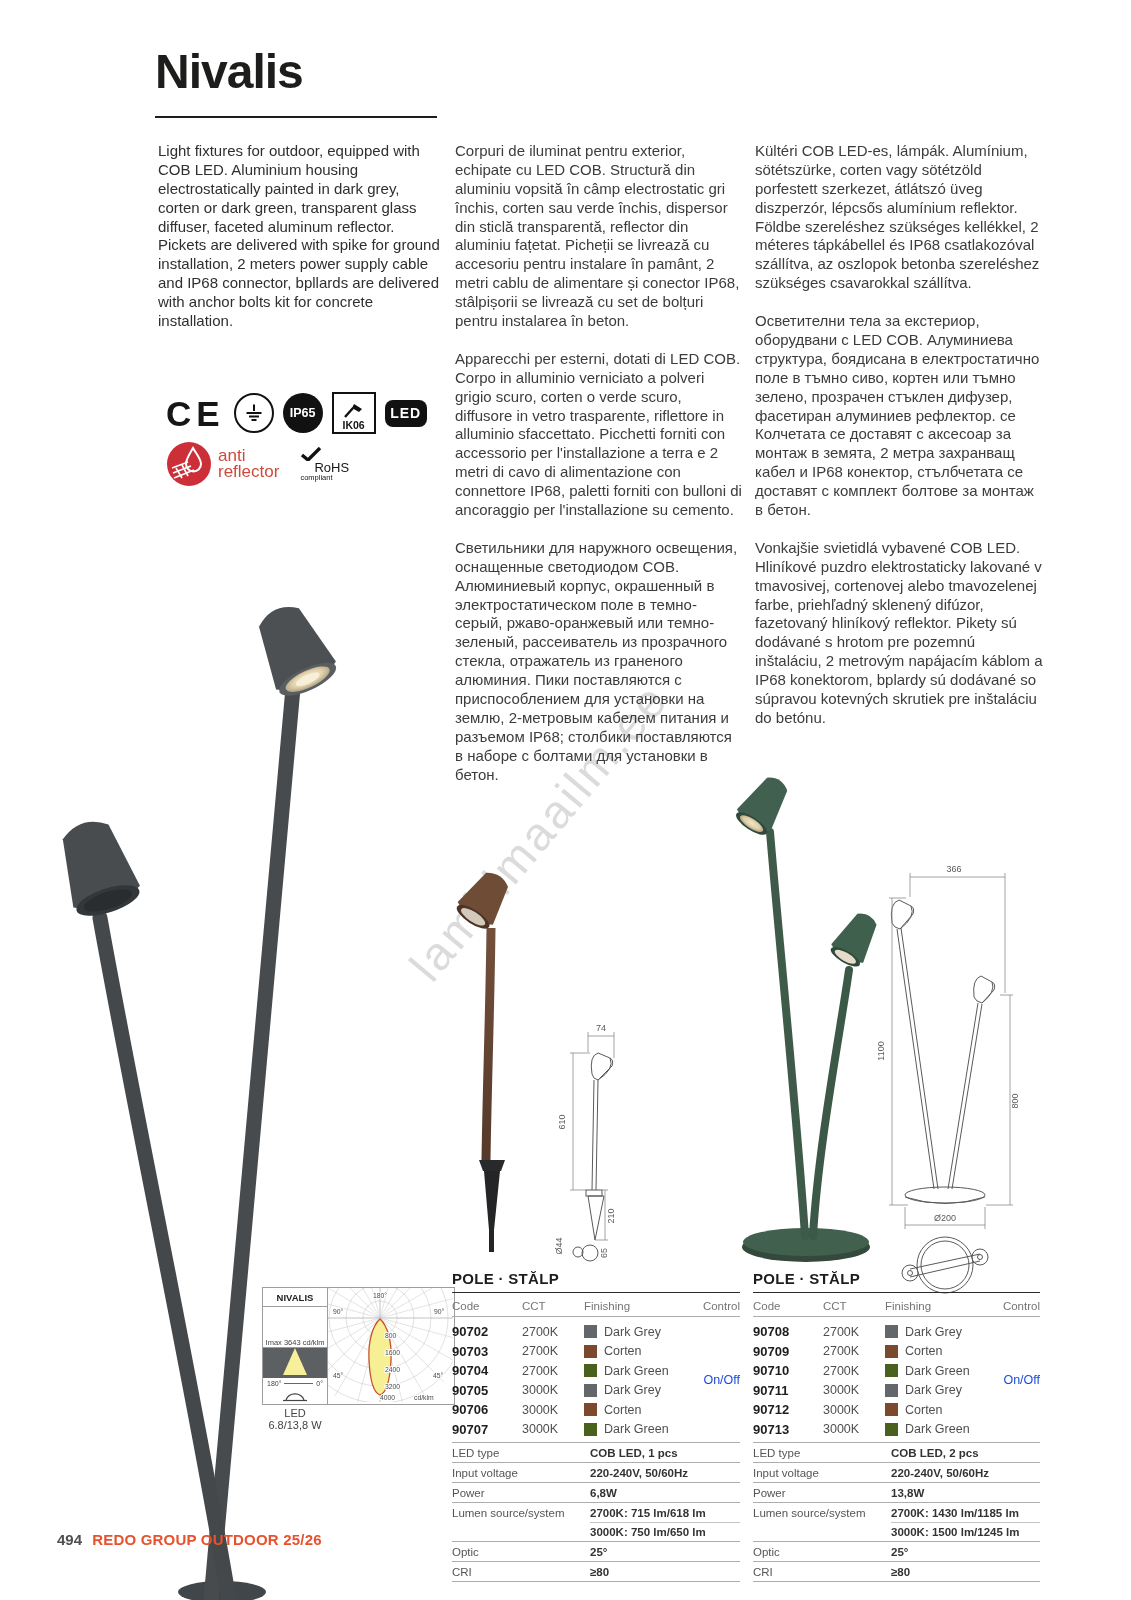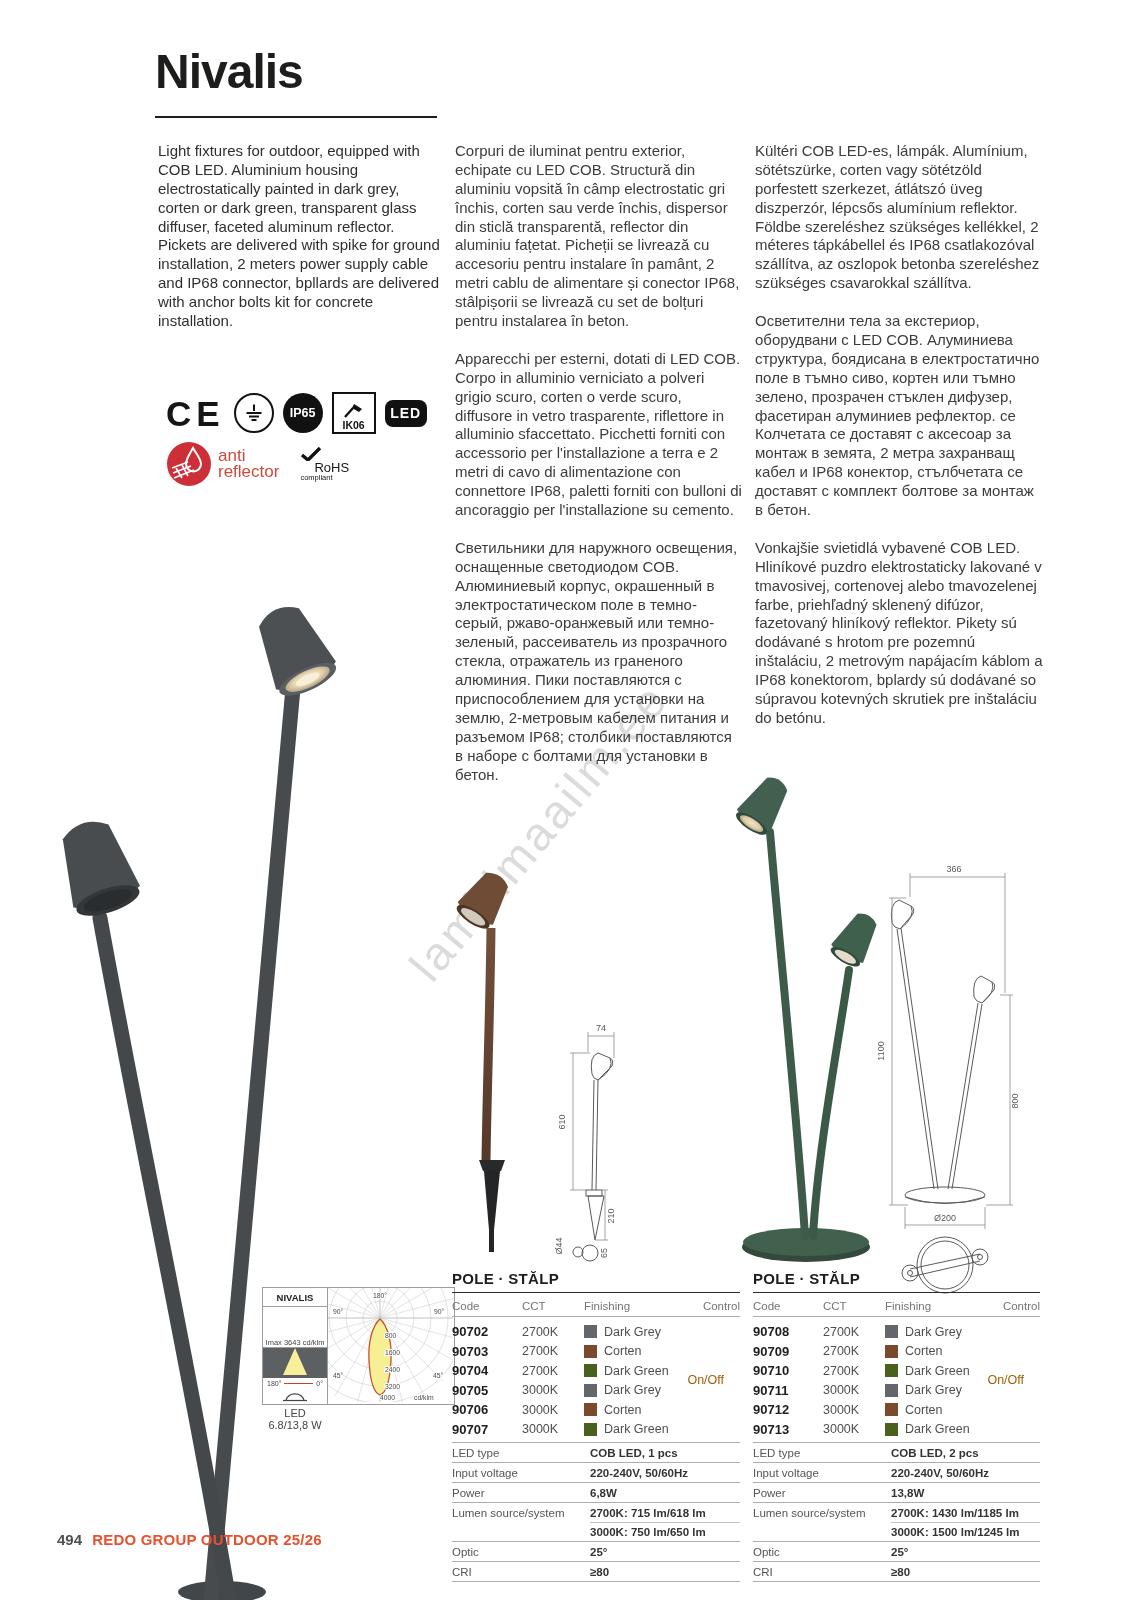--- a/index.html
+++ b/index.html
@@ -59,22 +59,22 @@
   .ttitle{font-size:15px;font-weight:800;color:#1d1d1b;letter-spacing:.3px;
           padding-bottom:5px;border-bottom:1.5px solid #2b2b2b;}
   .thead{display:flex;color:#757575;font-size:11.5px;padding:7px 0 4px;border-bottom:1px solid #adadad;}
   .th0{width:70px;}.th1{width:62px;}.th2{flex:1;}.th3{text-align:right;}
   .rows{position:relative;padding:5px 0 3px;border-bottom:1px solid #adadad;}
   .prow{display:flex;align-items:center;height:19.5px;}
   .code{width:70px;font-weight:700;color:#1d1d1b;font-size:13px;}
   .cct{width:62px;color:#4f4f4f;font-size:12.5px;}
   .fin{display:flex;align-items:center;gap:7px;color:#4f4f4f;font-size:12.5px;}
   .chip{width:13px;height:13px;display:inline-block;flex:none;}
-  .ctl{position:absolute;right:16px;top:50%;transform:translateY(-50%);
-       color:#a16207;font-size:12.5px;}
+  .ctl{position:absolute;right:0;top:50%;transform:translateY(-50%);
+       color:#1d4ed8;font-size:12.5px;}
   .srow{display:flex;border-bottom:1px solid #adadad;padding:3.5px 0;font-size:11.5px;color:#555;}
   .slabel{width:138px;flex:none;}
   .svcol{flex:1;}
   .sval{color:#333;font-weight:700;}
   .sval.vline{border-top:1px solid #c4c4c4;margin-top:3px;padding-top:3px;}
   
   .footer{position:absolute;left:57px;top:1531px;font-size:15px;white-space:nowrap;}
   .fnum{color:#4f4f4f;font-weight:700;}
   .fbrand{color:#e8512e;font-weight:800;margin-left:6px;letter-spacing:.2px;}
   svg text{font-family:"Liberation Sans","DejaVu Sans",sans-serif;}

